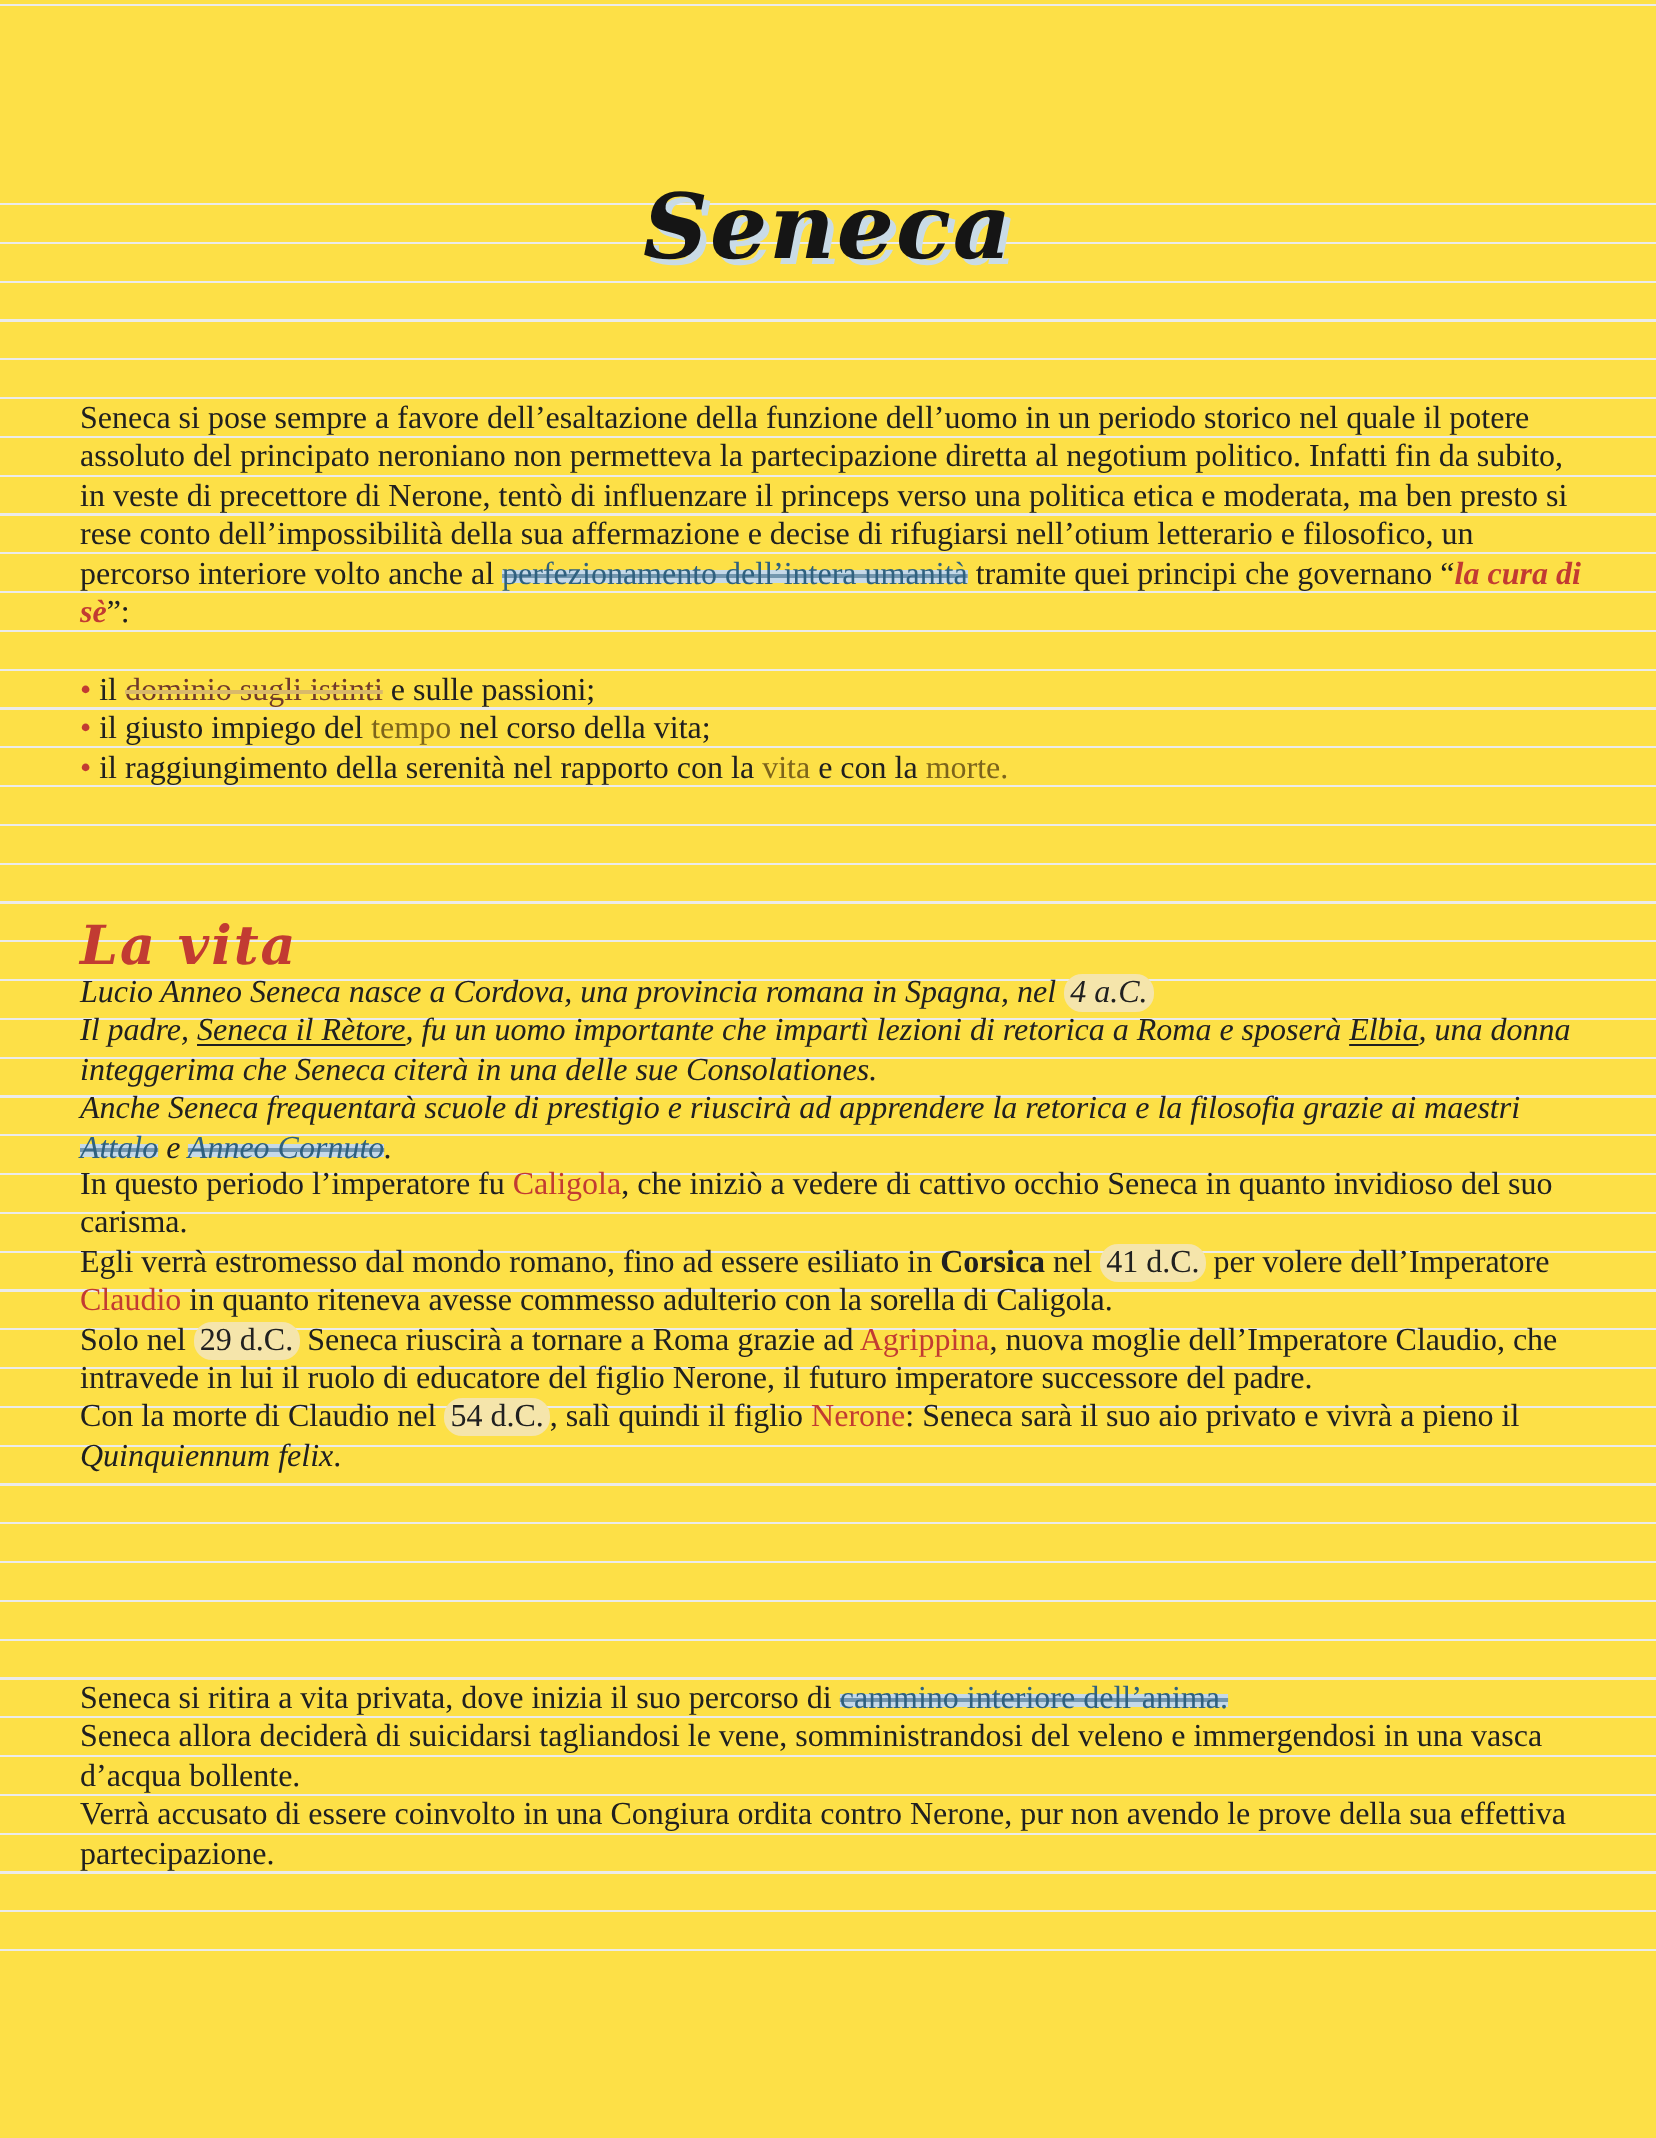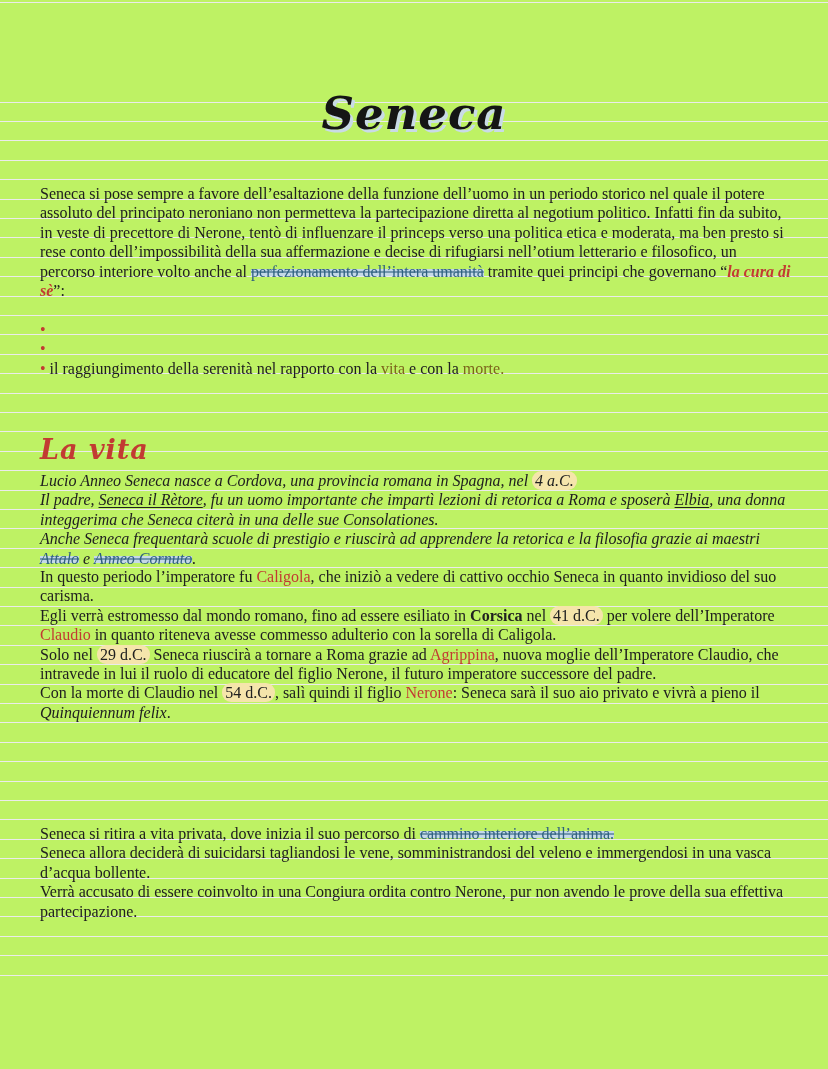--- a/index.html
+++ b/index.html
@@ -1,40 +1,40 @@
 <!DOCTYPE html>
 <html style="--ink: #202020; --red: #c23b32; --blue: #2f617f; --blue_wash: #c5d9e8; --yellow: #f5e5ab; --olive: #7c641c; --maroon: #703a2c; --tan: #d9b96a; --rule: #ebebeb; --shadow_blue: #c9dbe6;"><head>
 <meta charset="utf-8">
 <style>
   html,body{margin:0;padding:0;background:#fff;}
   .page{
-    position:relative;width:828px;height:1069px;background:#bef264;
+    position:relative;width:828px;height:1069px;background:#fde047;
     font-family:"Liberation Serif", serif;color:var(--ink);overflow:hidden;
   }
   .topline{position:absolute;top:2px;left:0;width:100%;height:1px;background:var(--rule);}
   .rules{
     position:absolute;left:0;top:93px;width:100%;height:890px;z-index:0;
     background:repeating-linear-gradient(to bottom,
       transparent 0px, transparent 8.5px,
       var(--rule) 8.5px, var(--rule) 9.6px,
       transparent 9.6px, transparent 19.4px);
   }
   .layer{position:absolute;left:40px;width:752px;z-index:1;}
   .title{
     position:absolute;left:0;top:88px;width:100%;text-align:center;z-index:1;
     font-family:"DejaVu Serif", cursive;font-style:italic;font-weight:bold;
     font-size:45px;line-height:52px;color:#151515;letter-spacing:1px;
     text-shadow:3px 3px 0 var(--shadow_blue);
   }
   .heading{
-    position:absolute;left:40px;top:434px;z-index:1;
+    position:absolute;left:40px;top:458px;z-index:1;
     font-family:"DejaVu Serif", cursive;font-style:italic;font-weight:bold;
     font-size:27px;line-height:32px;color:var(--red);letter-spacing:1px;
   }
-  .textblock{font-size:16px;line-height:19.4px;}
+  .textblock{font-size:16px;line-height:19.4px;margin-top:16px;}
   .sent{display:block;}
   .bullet-row{display:flex;align-items:baseline;}
   .bullet-mark{color:var(--red);font-size:16px;margin-right:4px;flex:0 0 auto;}
   .bullet-text .sent{display:inline;}
   
   .s-p{color:var(--ink);}
   .s-red{color:var(--red);}
   .s-redbi{color:var(--red);font-weight:bold;font-style:italic;}
   .s-blue{
     color:var(--blue);
@@ -62,23 +62,25 @@
 
   <div class="title">Seneca</div>
 
   <div class="layer textblock" style="top:184px;">
       <div class="sent"><span class="s-p">Seneca si pose sempre a favore dell’esaltazione della funzione dell’uomo in un periodo storico nel quale il potere assoluto del principato neroniano non permetteva la partecipazione diretta al negotium politico. Infatti fin da subito, in veste di precettore di Nerone, tentò di influenzare il princeps verso una politica etica e moderata, ma ben presto si rese conto dell’impossibilità della sua affermazione e decise di rifugiarsi nell’otium letterario e filosofico, un percorso interiore volto anche al </span><span class="s-blue">perfezionamento dell’intera umanità</span><span class="s-p"> tramite quei principi che governano “</span><span class="s-redbi">la cura di sè</span><span class="s-p">”:</span></div>
     </div>
 
   <div class="layer textblock" style="top:320px;">
     <div class="bullet-row">
       <span class="bullet-mark">•</span>
+      <div class="bullet-text"><div class="sent"><span class="s-p">il </span><span class="s-mar">dominio sugli istinti</span><span class="s-p"> e sulle passioni;</span></div></div>
     </div>
     <div class="bullet-row">
       <span class="bullet-mark">•</span>
+      <div class="bullet-text"><div class="sent"><span class="s-p">il giusto impiego del </span><span class="s-ol">tempo</span><span class="s-p"> nel corso della vita;</span></div></div>
     </div>
     <div class="bullet-row">
       <span class="bullet-mark">•</span>
       <div class="bullet-text"><div class="sent"><span class="s-p">il raggiungimento della serenità nel rapporto con la </span><span class="s-ol">vita</span><span class="s-p"> e con la </span><span class="s-ol">morte.</span></div></div>
     </div>
   </div>
 
   <div class="heading">La vita</div>
 
   <div class="layer textblock" style="top:471px;font-style:italic;">

